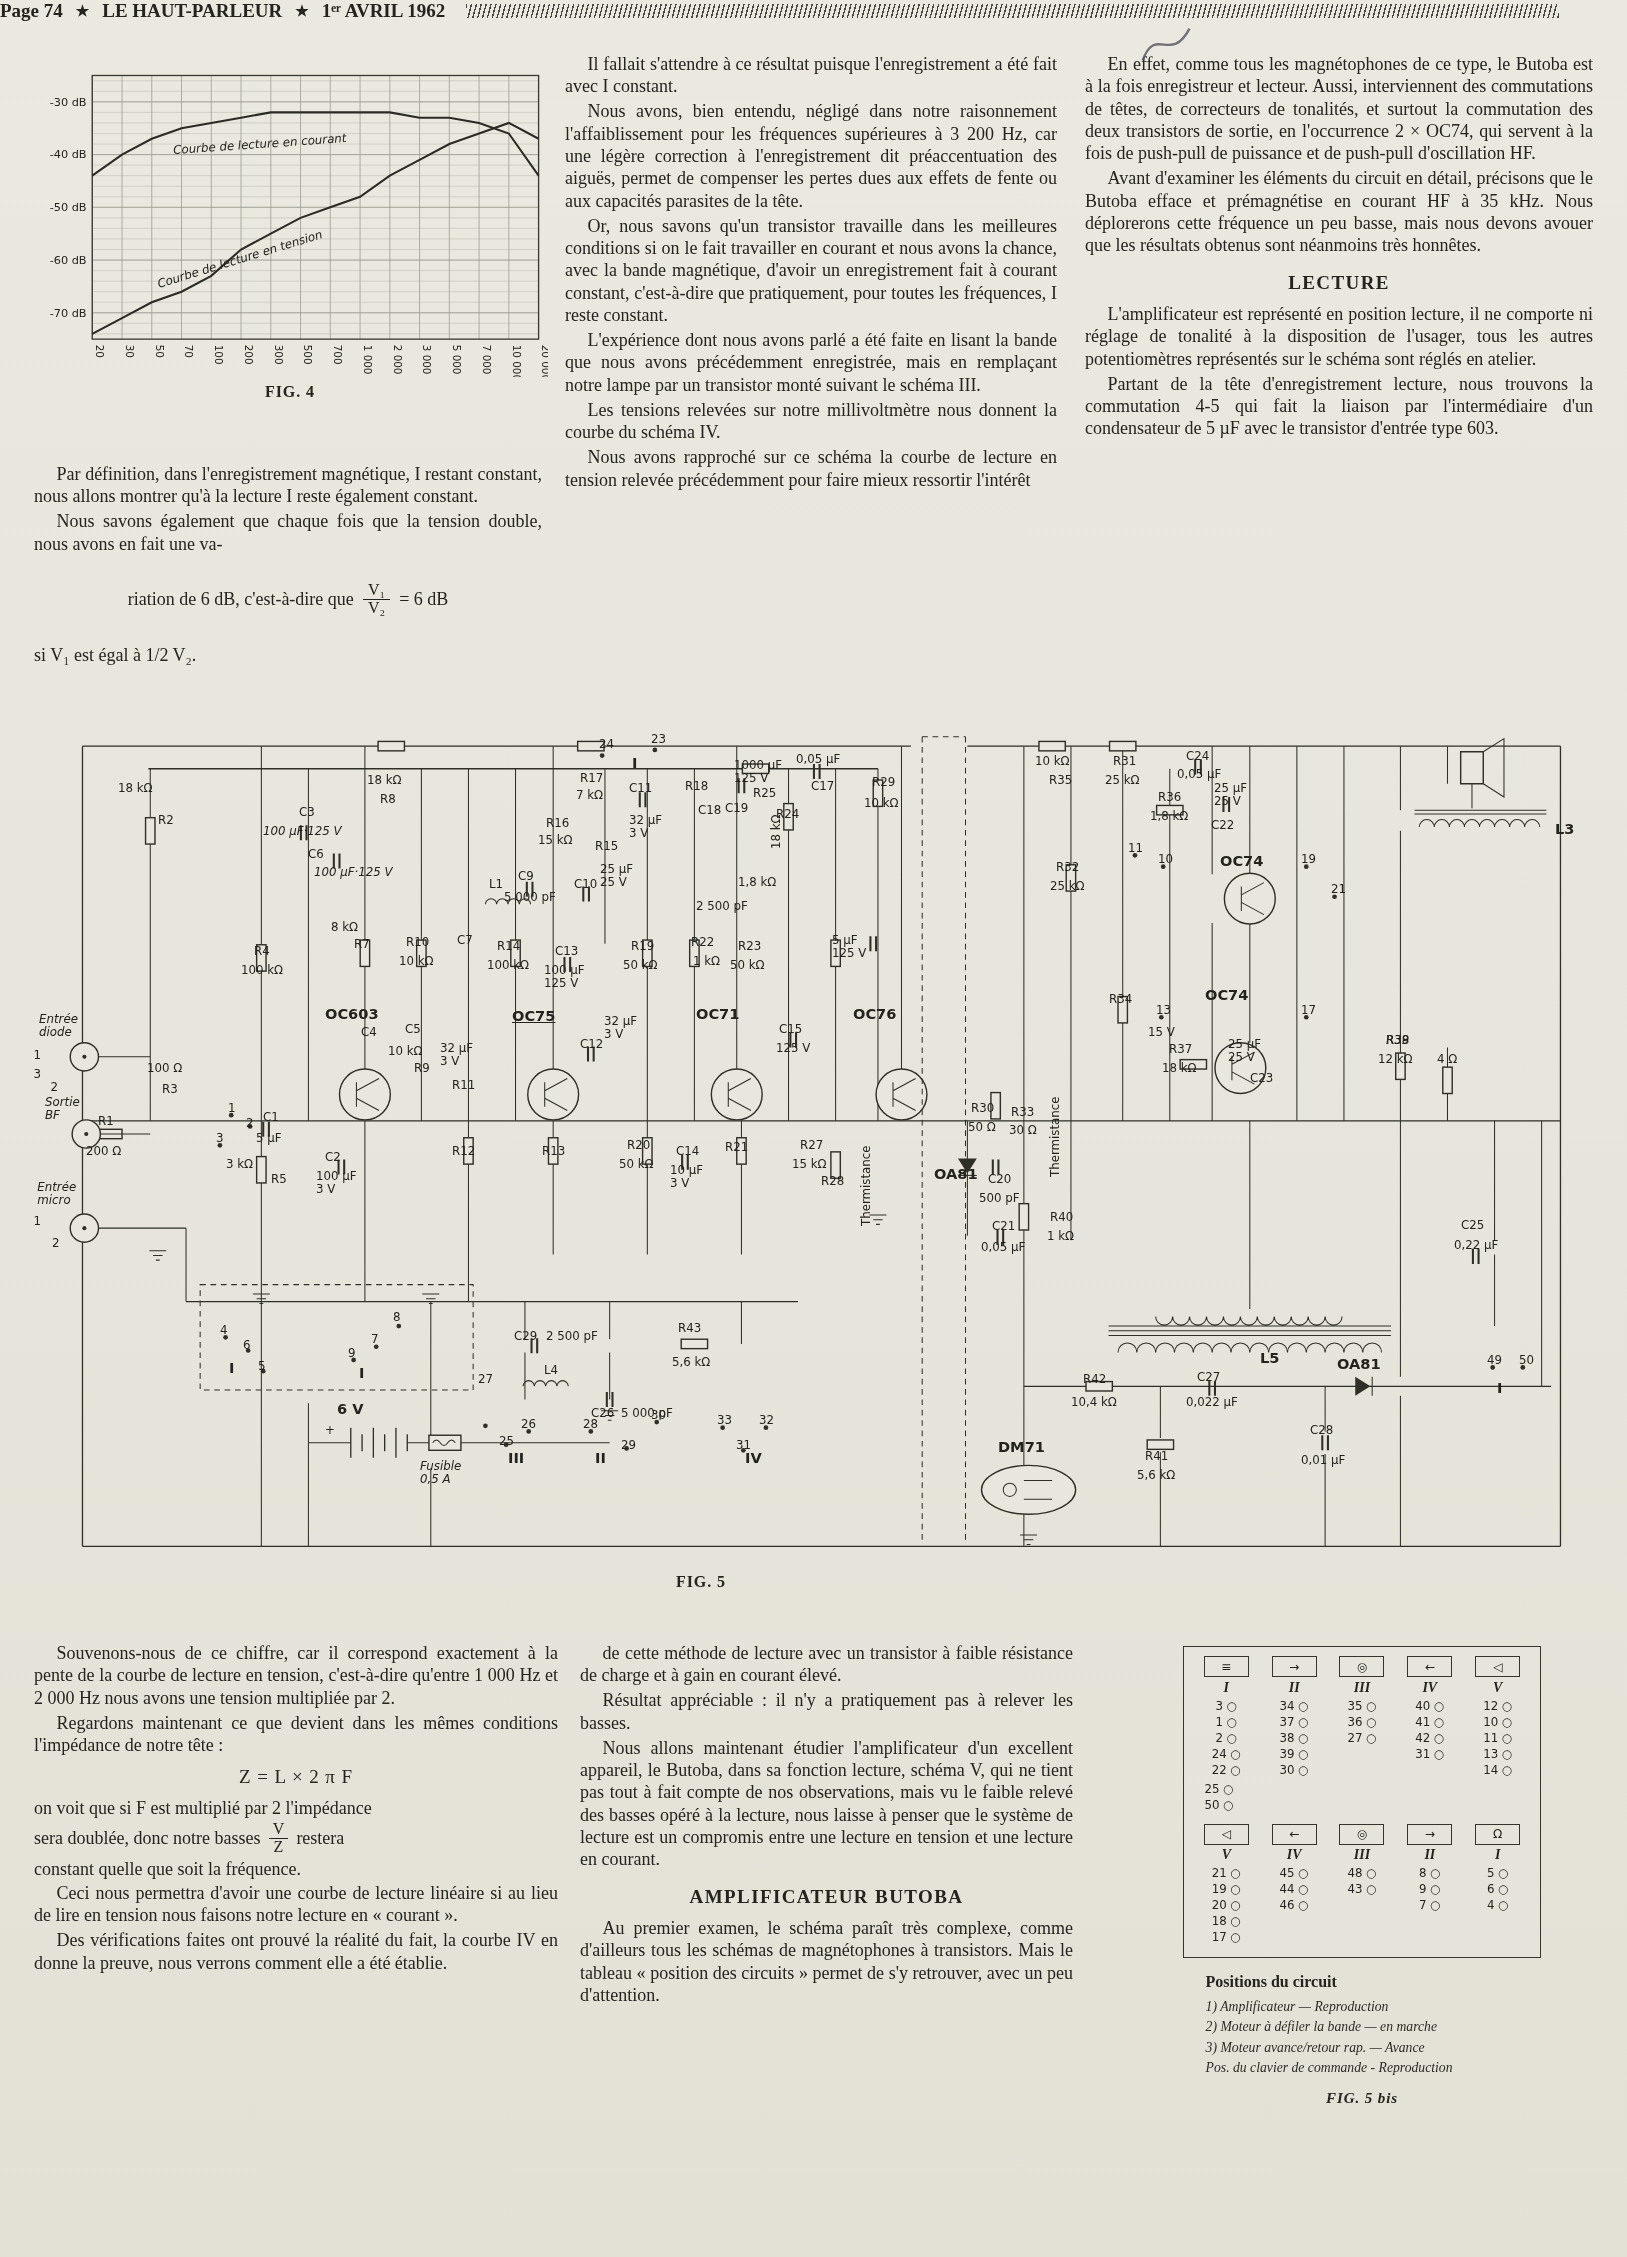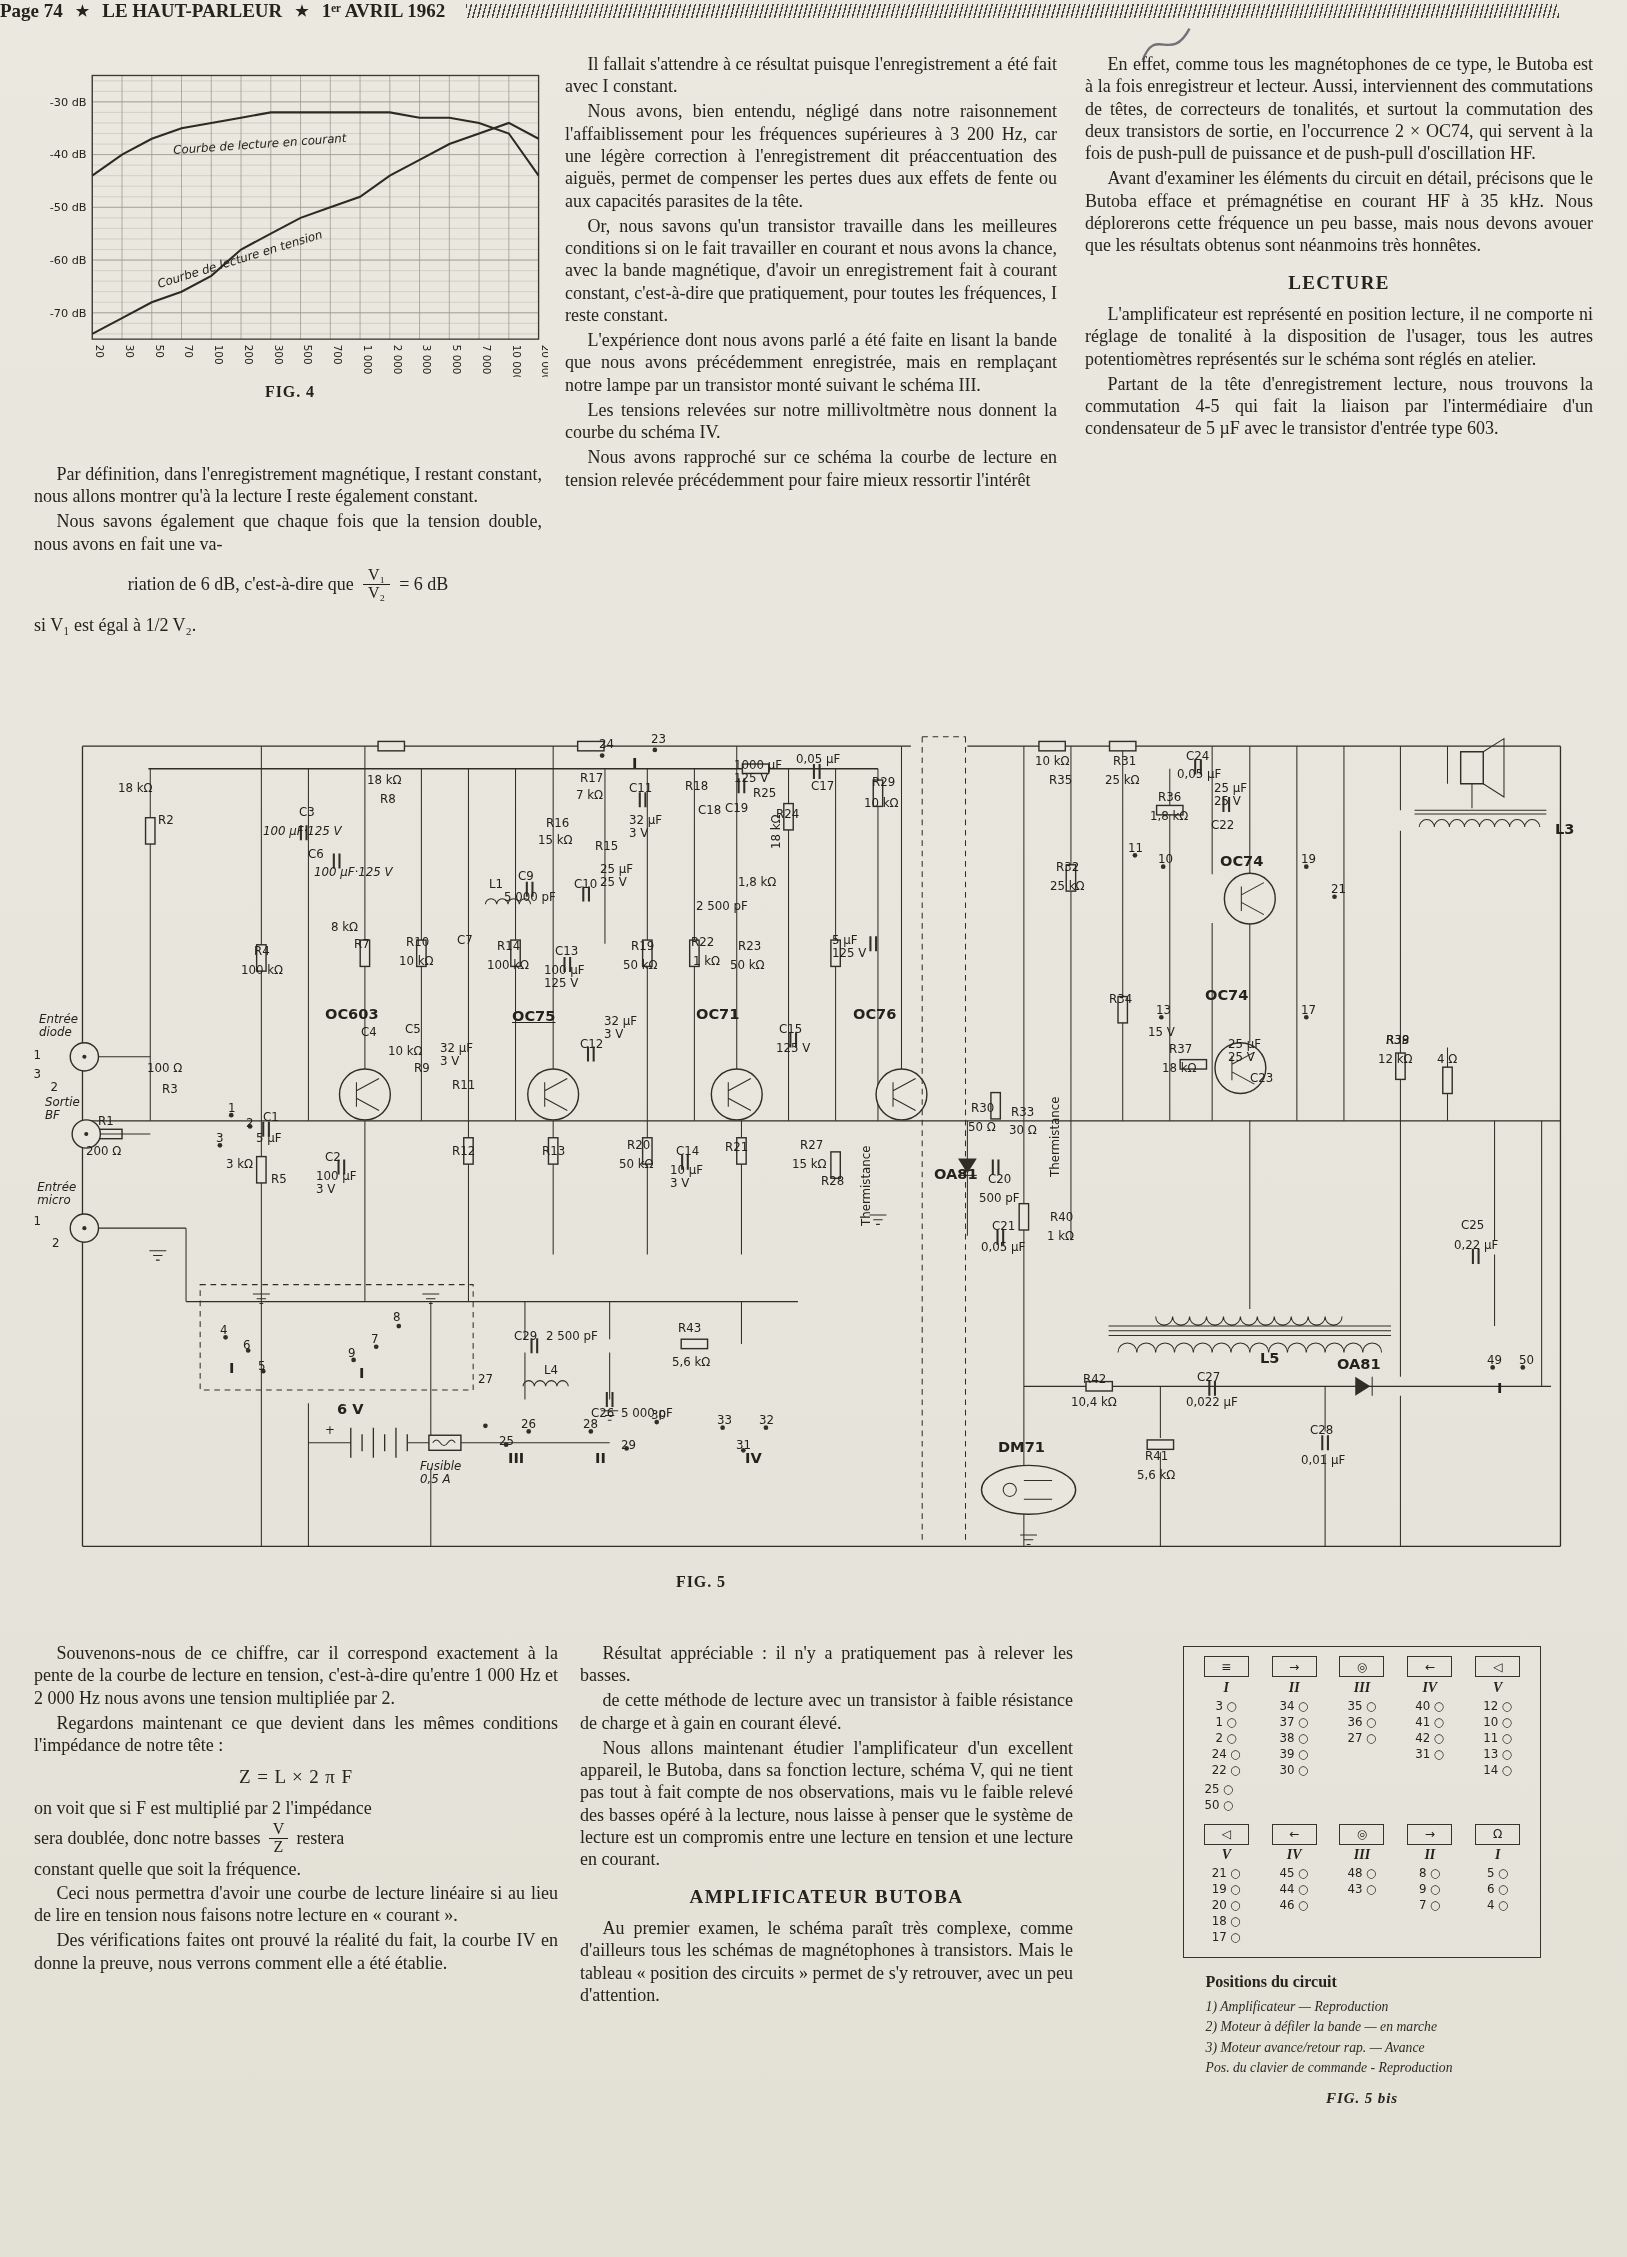--- a/index.html
+++ b/index.html
@@ -7,21 +7,21 @@
     width:1627px;height:2257px;position:relative;overflow:hidden;
     background:linear-gradient(180deg,#eae8df 0%,#e7e5db 55%,#e3e1d6 100%);
     font-family:"Liberation Serif",serif;color:#24231d;
   }
   .abs{position:absolute;}
   
   .col{position:absolute;}
   .para{font-size:18px;line-height:1.24;text-align:justify;margin:0 0 2.8px 0;text-indent:22.6px;color:#24231d;}
   .cont{font-size:18px;line-height:1.24;text-align:justify;margin:0 0 1.9px 0;}
   .sec-head{font-size:19px;font-weight:bold;text-align:center;letter-spacing:1.4px;margin:15px 0 9.4px 0;}
-  .formula{font-size:18px;text-align:center;margin:12px 0;display:flex;justify-content:center;align-items:center;gap:9.4px;}
+  .formula{font-size:18px;text-align:center;margin:27px 0;display:flex;justify-content:center;align-items:center;gap:9.4px;}
   .formula-plain{font-size:19px;text-align:center;margin:9.4px 0;letter-spacing:0.9px;}
   .ratio-line{font-size:18px;display:flex;align-items:center;gap:7.5px;margin:1.9px 0;}
   .frac{display:inline-flex;flex-direction:column;align-items:center;line-height:1.05;font-size:16px;}
   .fden{border-top:1.5px solid #24231d;padding:0 4.7px;}
   .fnum{padding:0 4.7px;}
   
   #fig4{left:32px;top:64px;width:516px;}
   #fig4-svg{display:block;}
   .grid{stroke:#9a988d;stroke-width:0.8;}
   .gridminor{stroke:#b9b7aa;stroke-width:0.5;}
@@ -534,22 +534,22 @@
   </div>
   <div class="cont">constant quelle que soit la fréquence.</div>
   <div>
       <p class="para">Ceci nous permettra d'avoir une courbe de lecture linéaire si au lieu de lire en tension nous faisons notre lecture en « courant ».</p>
       <p class="para">Des vérifications faites ont prouvé la réalité du fait, la courbe IV en donne la preuve, nous verrons comment elle a été établie.</p>
     </div>
 </div>
 
 <div class="col" id="bottomB" style="left:580px;top:1642px;width:493px;">
   <div>
+      <p class="para">de cette méthode de lecture avec un transistor à faible résistance de charge et à gain en courant élevé.</p>
       <p class="para">Résultat appréciable : il n'y a pratiquement pas à relever les basses.</p>
-      <p class="para">de cette méthode de lecture avec un transistor à faible résistance de charge et à gain en courant élevé.</p>
       <p class="para">Nous allons maintenant étudier l'amplificateur d'un excellent appareil, le Butoba, dans sa fonction lecture, schéma V, qui ne tient pas tout à fait compte de nos observations, mais vu le faible relevé des basses opéré à la lecture, nous laisse à penser que le système de lecture est un compromis entre une lecture en tension et une lecture en courant.</p>
     </div>
   <div class="sec-head">AMPLIFICATEUR BUTOBA</div>
   <div>
       <p class="para">Au premier examen, le schéma paraît très complexe, comme d'ailleurs tous les schémas de magnétophones à transistors. Mais le tableau « position des circuits » permet de s'y retrouver, avec un peu d'attention.</p>
     </div>
 </div>
 
 <div id="fig5bis" class="abs">
   <div id="fig5bis-box">

